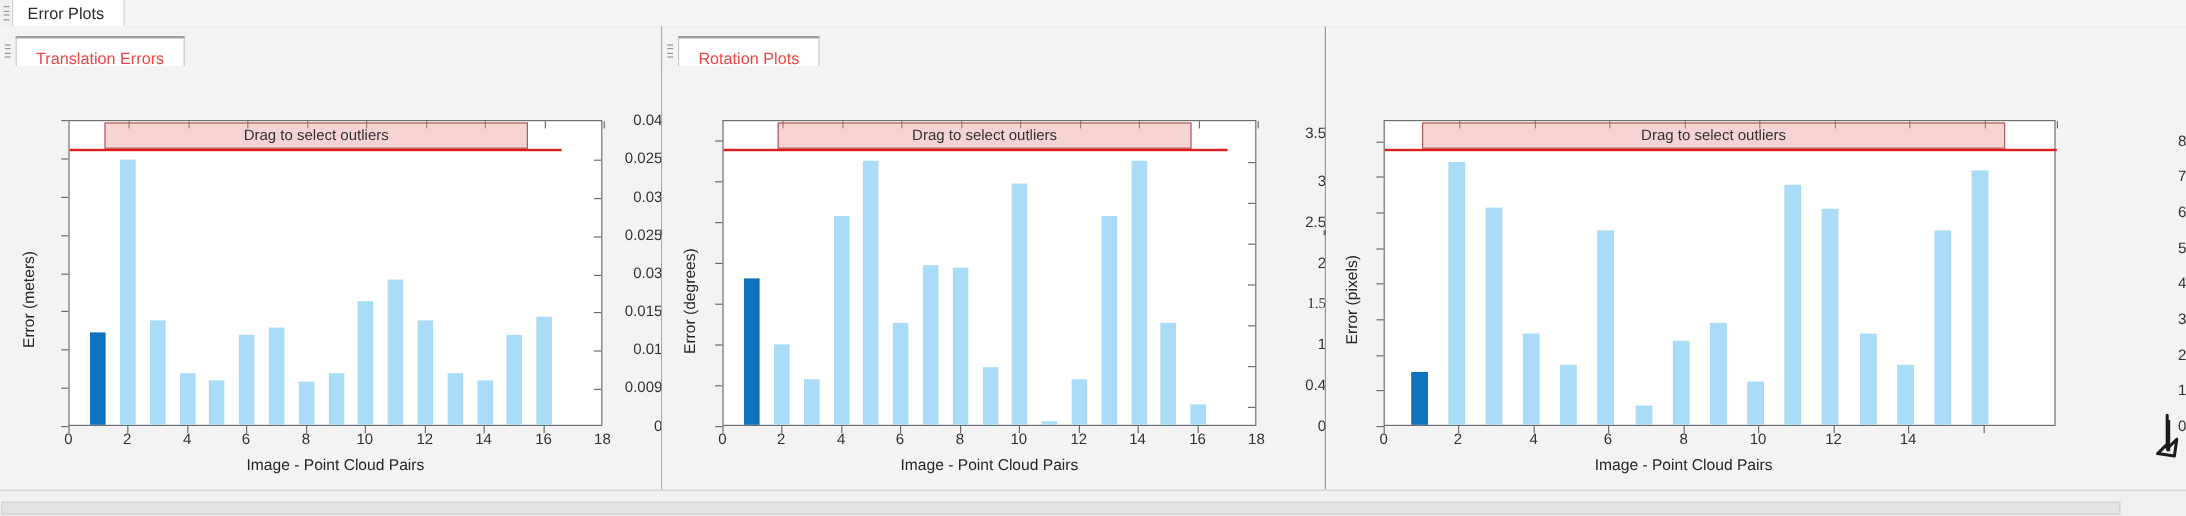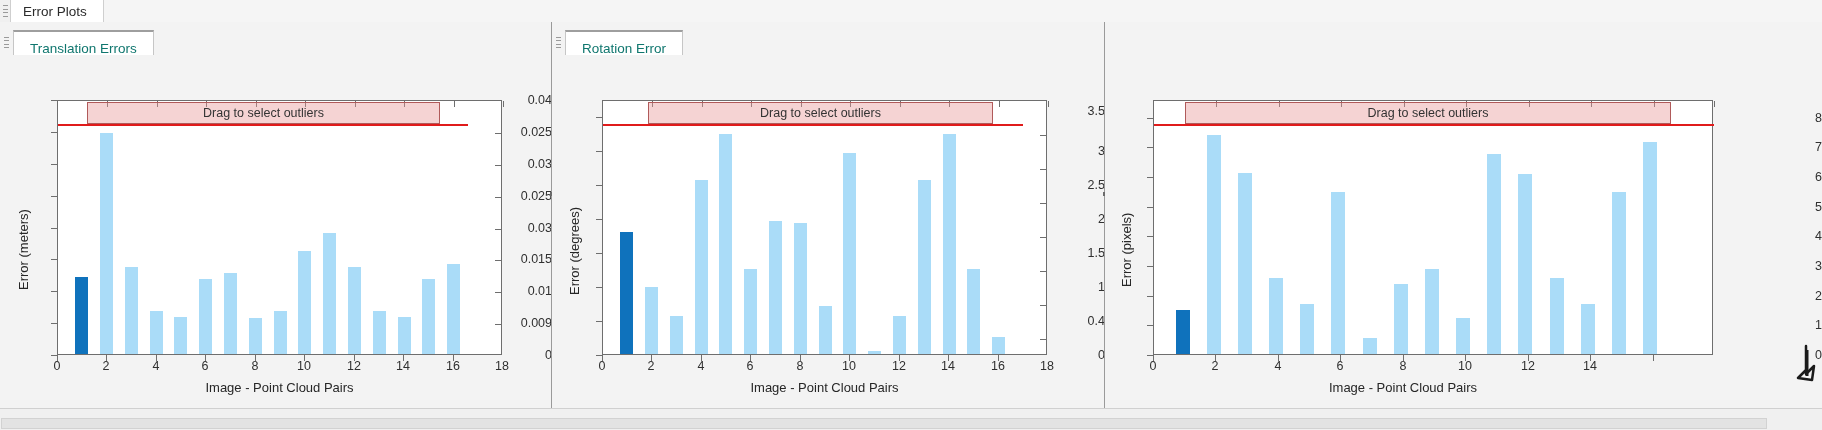--- a/index.html
+++ b/index.html
@@ -62,21 +62,21 @@
   .panel-tabbar{
     position:absolute;left:0;top:0;width:100%;height:33px;
   }
   .panel-tab{
     position:absolute;top:8px;height:25px;
     background:#ffffff;
     border-left:1px solid #c6c6c6;border-right:1px solid #c6c6c6;
     border-top:2px solid #9e9e9e;
     box-sizing:border-box;
     display:flex;align-items:center;padding:16px 16px;
-    font-size:13.5px;color:#0f766e;white-space:nowrap;
+    font-size:13.5px;color:#ef4444;white-space:nowrap;
   }
   .panel-tab.active{border-top:3px solid #11567f;}
   .panel-grip{
     position:absolute;top:15px;width:5px;height:11px;
     display:flex;flex-direction:column;justify-content:space-between;
   }
   .panel-grip i{display:block;height:1px;background:#9a9a9a;width:5px;}
 
   
   .figure{
@@ -290,21 +290,21 @@
 
   <div class="panel p2">
     <div class="panel-tabbar">
       <span class="panel-grip" style="left:4px;">
           <i></i>
           <i></i>
           <i></i>
           <i></i>
         </span>
       <div class="panel-tab" style="left:13px;">
-        <span>Rotation Error</span>
+        <span>Rotation Plots</span>
       </div>
     </div>
 
     <div class="figure">
       <div class="plotbox" style="left:50px;top:45px;width:445px;height:255px;">
         <div class="top-ticks">
           <i style="left:49px;"></i>
             <i style="left:99px;"></i>
             <i style="left:148px;"></i>
           <i style="left:198px;"></i>
@@ -355,21 +355,21 @@
         <div class="ytick" style="left:44px;top:232px;"></div>
         <div class="ytick" style="left:44px;top:198px;"></div>
         <div class="ytick" style="left:44px;top:164px;"></div>
         <div class="ytick" style="left:44px;top:130px;"></div>
         <div class="ytick" style="left:44px;top:96px;"></div>
         <div class="ytick" style="left:44px;top:62px;"></div>
 
         <div class="ylab" style="top:300px;width:41px;">0</div>
         <div class="ylab" style="top:266px;width:41px;">0.4</div>
         <div class="ylab" style="top:232px;width:41px;">1</div>
-        <div class="ylab" style="top:198px;width:41px;">1.5</div>
+        <div class="ylab" style="top:198px;width:41px;font-family:Liberation Serif, serif;">1.5</div>
         <div class="ylab" style="top:164px;width:41px;">2</div>
         <div class="ylab" style="top:130px;width:41px;">2.5</div>
         <div class="ylab" style="top:96px;width:41px;">3</div>
         <div class="ylab" style="top:56px;width:41px;">3.5</div>
       </div>
 
       <div>
         <div class="xtick" style="left:50px;top:300px;"></div>
         <div class="xtick" style="left:99px;top:300px;"></div>
         <div class="xtick" style="left:149px;top:300px;"></div>

